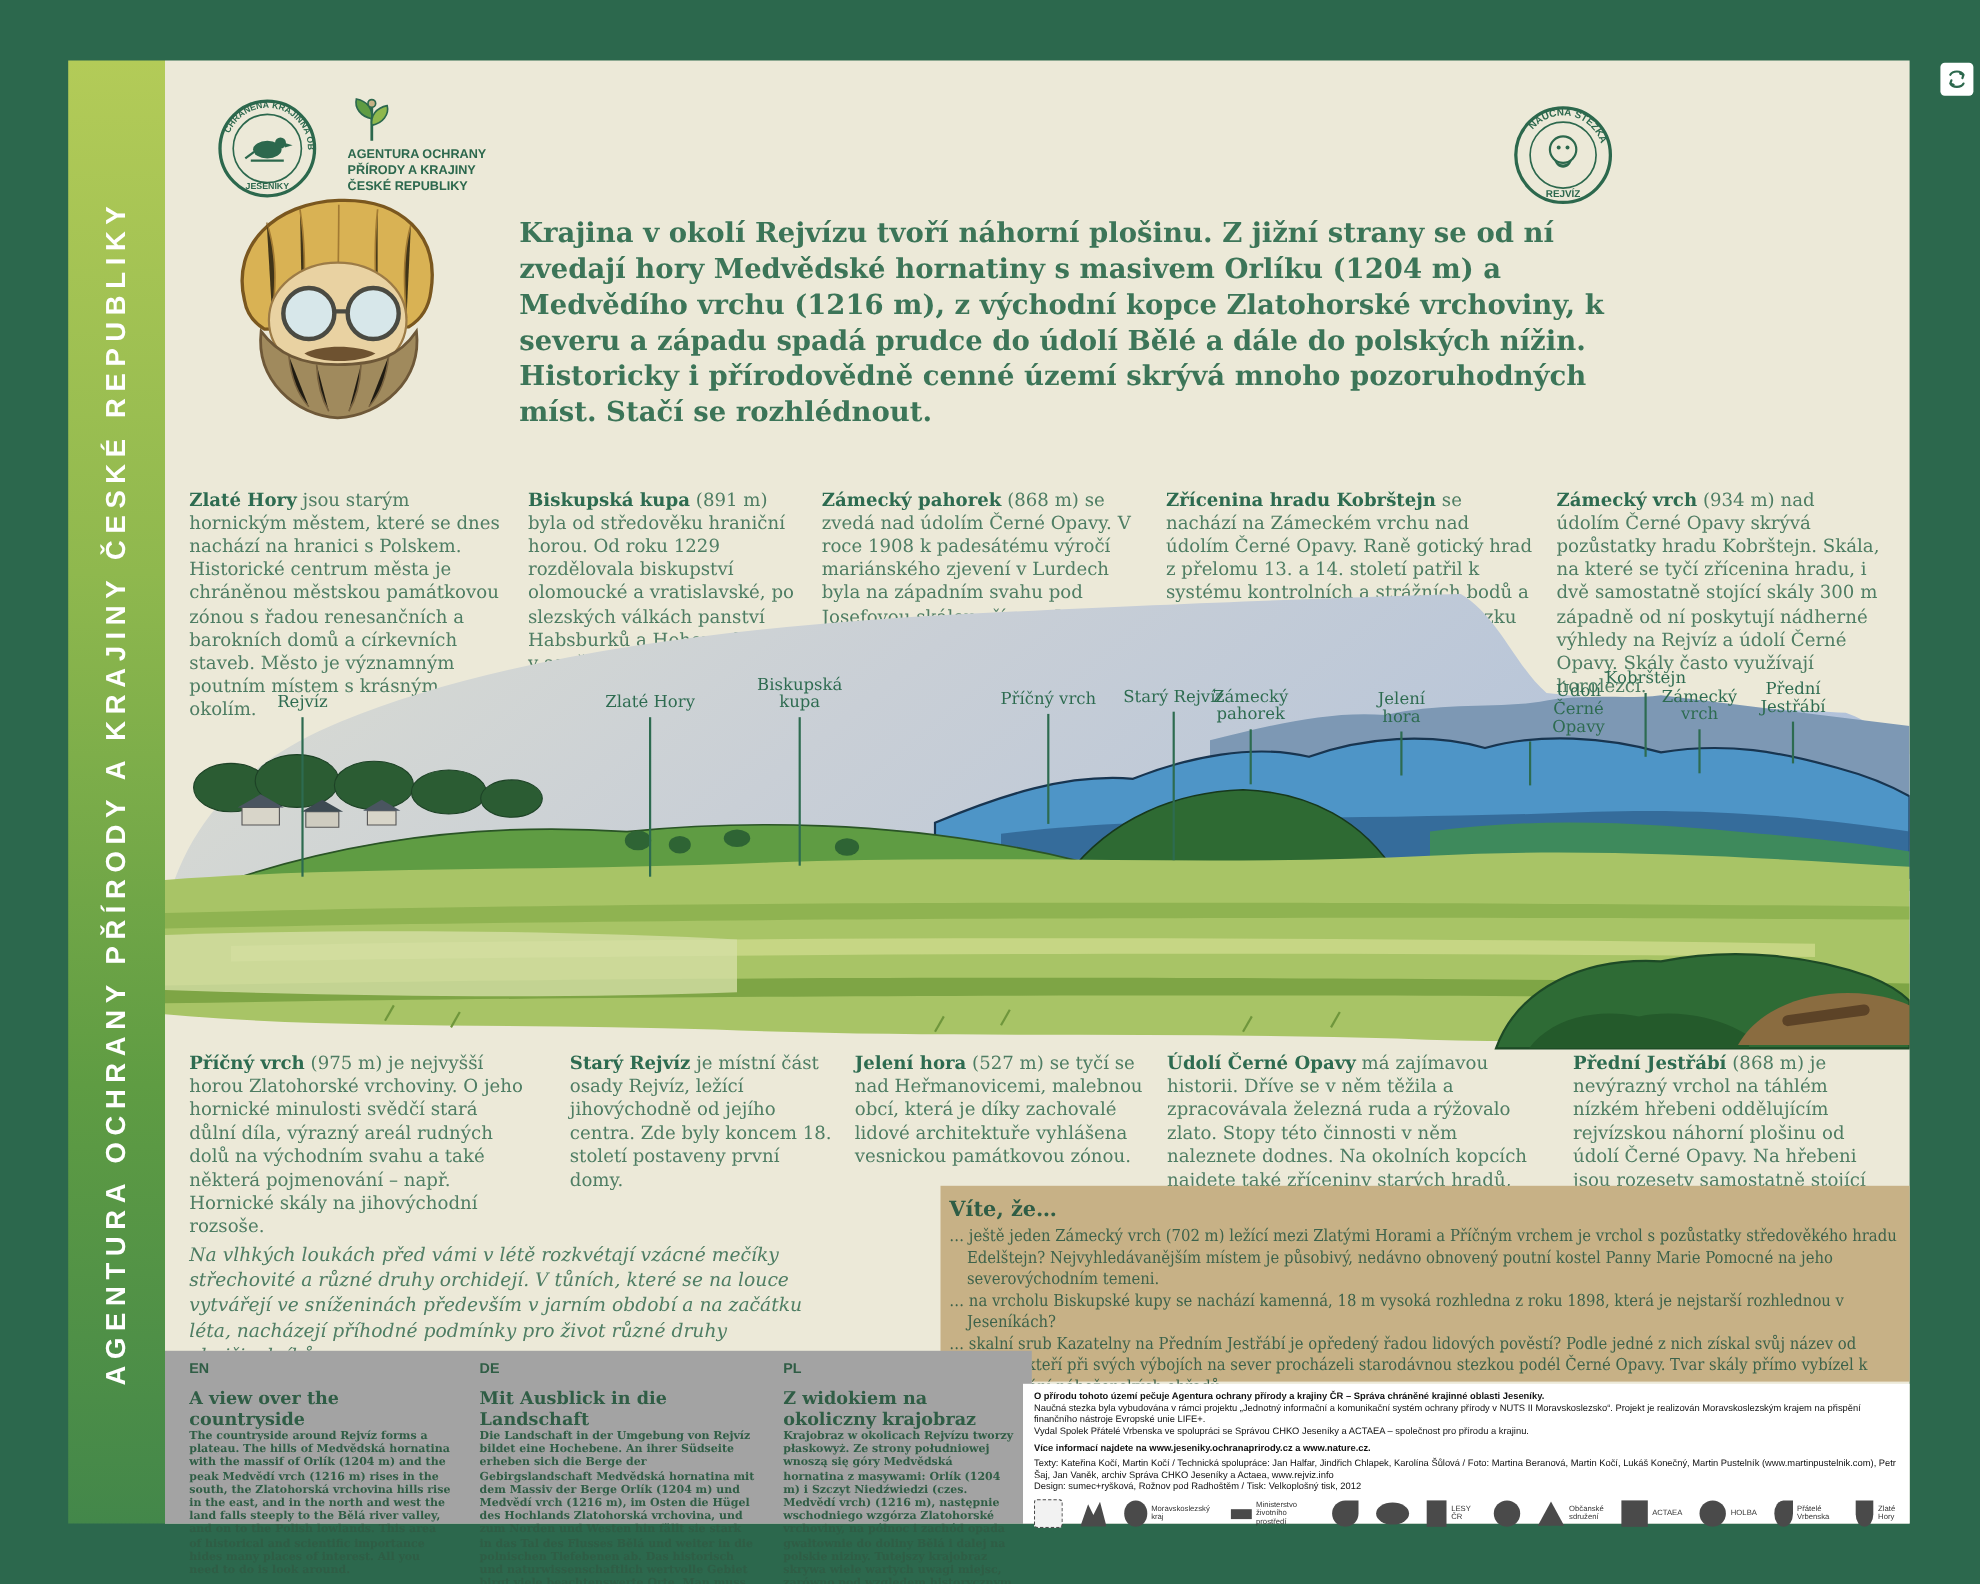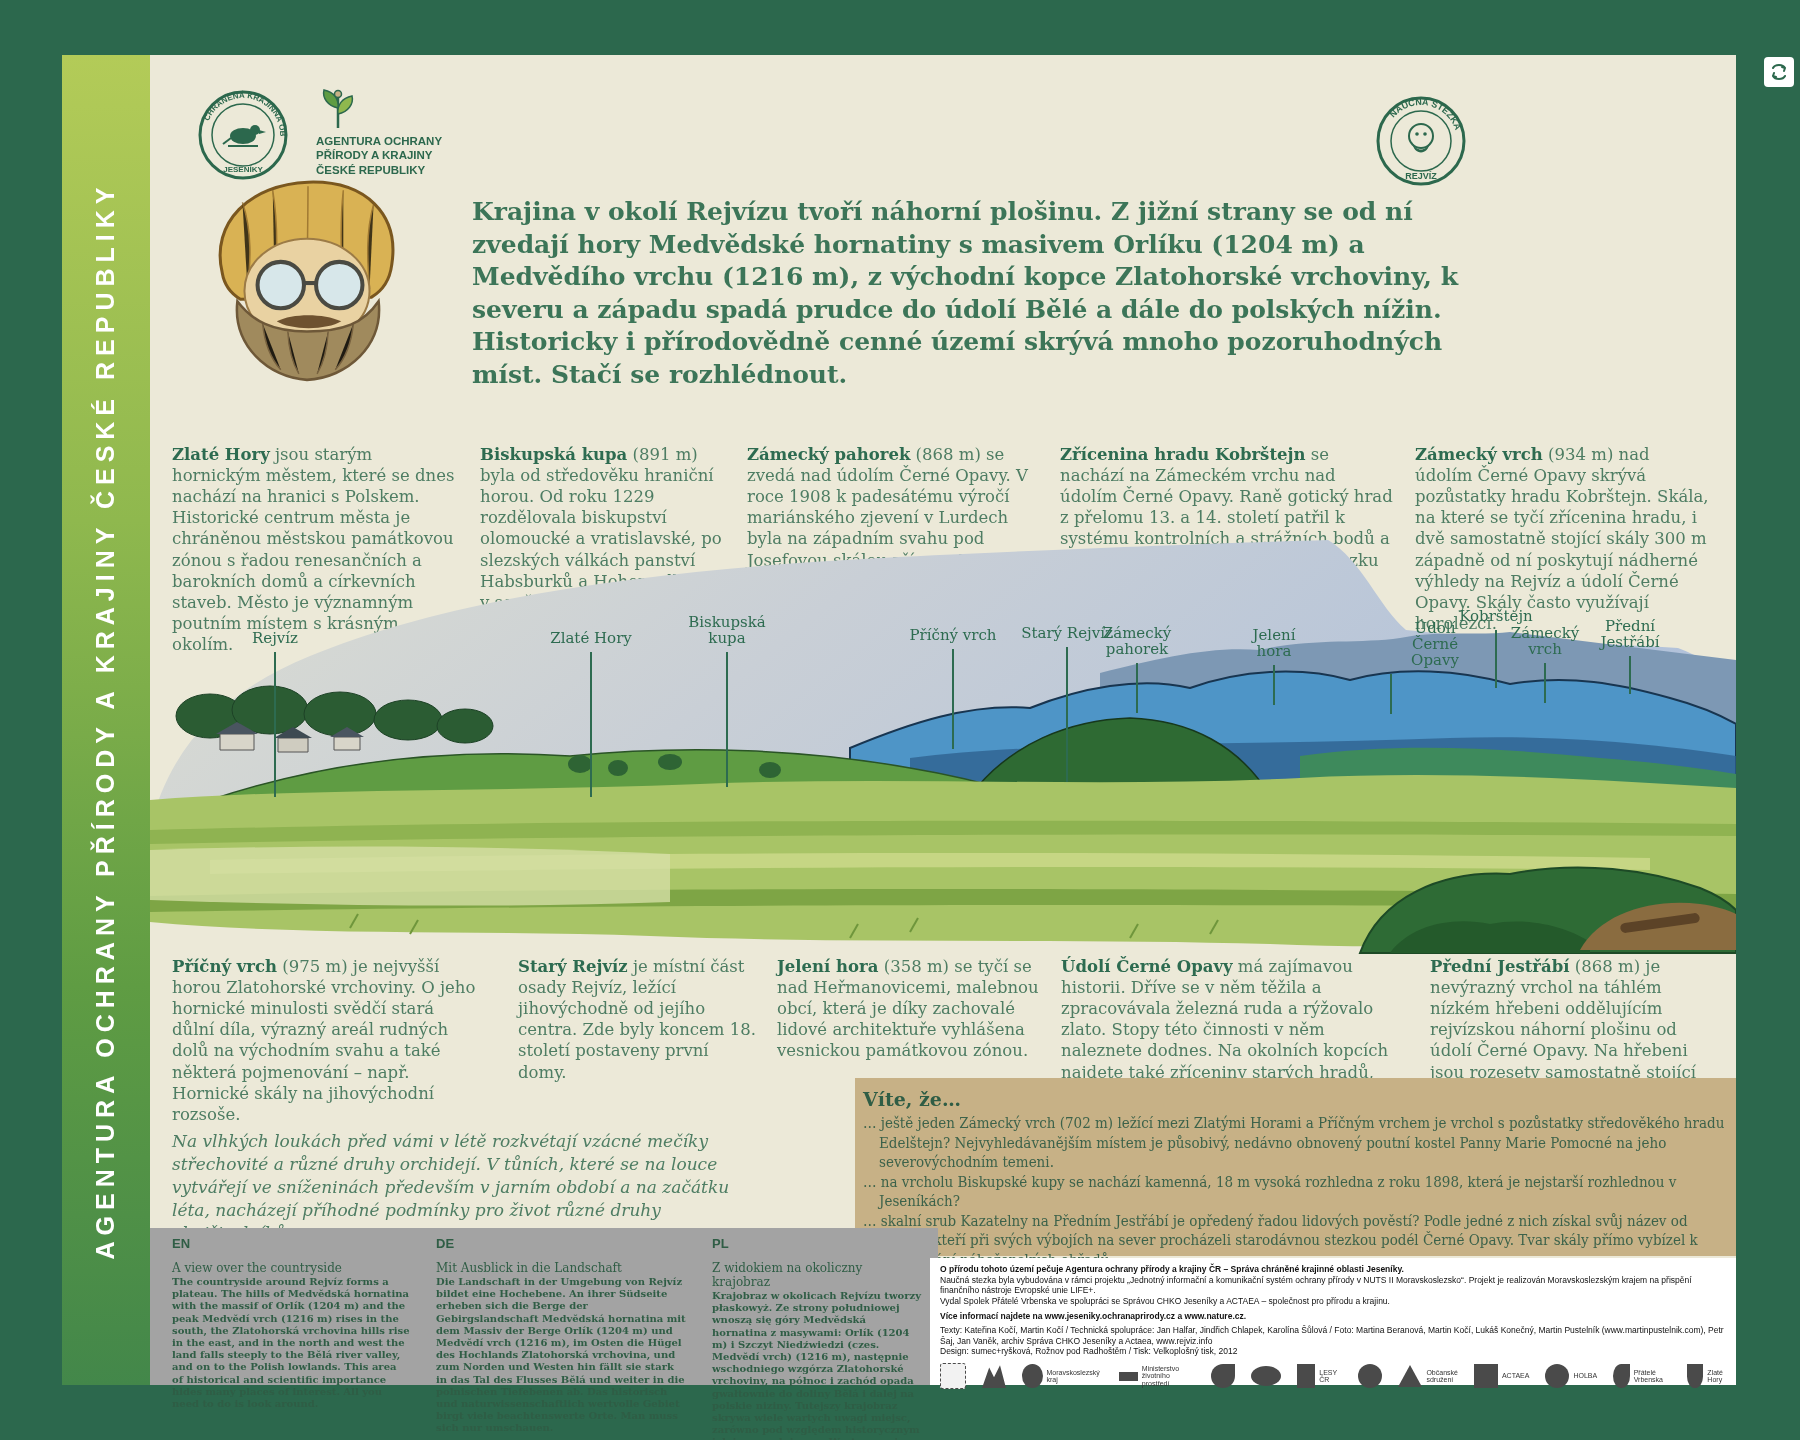--- a/index.html
+++ b/index.html
@@ -26,21 +26,21 @@
   .note{position:absolute;left:172px;top:1130px;width:600px;font-style:italic;
          font-size:17px;line-height:1.35;color:#4e7d63;}
   .dyk{position:absolute;left:855px;top:1078px;width:881px;height:178px;background:#c7b186;
          padding:10px 8px;box-sizing:border-box;color:#3c624a;}
   .dyk h3{margin:0 0 4px 0;font-size:19px;color:#2f5d45;}
   .dyk-item{font-size:15px;line-height:1.3;padding-left:16px;text-indent:-16px;
          font-stretch:condensed;}
   .langs{position:absolute;left:150px;top:1228px;width:788px;height:157px;background:#a3a3a3;}
   .lang-col{position:absolute;top:8px;color:#2f5d45;}
   .lang-code{font-family:"Liberation Sans",sans-serif;font-weight:bold;font-size:13px;margin-bottom:10px;}
-  .lang-title{font-weight:normal;font-size:12px;margin-bottom:1px;}
+  .lang-title{font-weight:bold;font-size:16px;margin-bottom:1px;}
   .lang-body{font-weight:bold;font-size:10px;line-height:1.22;}
   .credits{position:absolute;left:930px;top:1258px;width:806px;height:127px;background:#ffffff;
          padding:6px 10px;box-sizing:border-box;font-family:"Liberation Sans",sans-serif;color:#111;}
   .cr-line{font-size:8.5px;line-height:1.25;}
   .cr-bold{font-weight:bold;}
   .cr-gap{height:4px;}
   .logo-row{display:flex;align-items:center;gap:16px;margin-top:6px;}
   .logo-chip{display:flex;align-items:center;gap:4px;filter:grayscale(1);}
   .logo-mark{width:24px;height:24px;background:#4a4a4a;}
   .logo-mark.circle{border-radius:50%;}
@@ -260,21 +260,21 @@
       <div class="pan-line" style="left: 1629px; top: 656px; height: 38px;"></div>
     </div>
 
   <div class="para" style="left:172px;top:956px;width:305px;">
     <b>Příčný vrch</b> <span>(975 m) je nejvyšší horou Zlatohorské vrchoviny. O jeho hornické minulosti svědčí stará důlní díla, výrazný areál rudných dolů na východním svahu a také některá pojmenování – např. Hornické skály na jihovýchodní rozsoše.</span>
   </div>
   <div class="para" style="left:518px;top:956px;width:238px;">
     <b>Starý Rejvíz</b> <span>je místní část osady Rejvíz, ležící jihovýchodně od jejího centra. Zde byly koncem 18. století postaveny první domy.</span>
   </div>
   <div class="para" style="left:777px;top:956px;width:262px;">
-    <b>Jelení hora</b> <span>(358 m) se tyčí se nad Heřmanovicemi, malebnou obcí, která je díky zachovalé lidové architektuře vyhlášena vesnickou památkovou zónou.</span>
+    <b>Jelení hora</b> <span>(527 m) se tyčí se nad Heřmanovicemi, malebnou obcí, která je díky zachovalé lidové architektuře vyhlášena vesnickou památkovou zónou.</span>
   </div>
   <div class="para" style="left:1061px;top:956px;width:340px;">
     <b>Údolí Černé Opavy</b> <span>má zajímavou historii. Dříve se v něm těžila a zpracovávala železná ruda a rýžovalo zlato. Stopy této činnosti v něm naleznete dodnes. Na okolních kopcích najdete také zříceniny starých hradů, jež kdysi střežily kupeckou stezku. Územím vás provede naučná stezka Údolím lapků z Drakova.</span>
   </div>
   <div class="para" style="left:1430px;top:956px;width:282px;">
     <b>Přední Jestřábí</b> <span>(868 m) je nevýrazný vrchol na táhlém nízkém hřebeni oddělujícím rejvízskou náhorní plošinu od údolí Černé Opavy. Na hřebeni jsou rozesety samostatně stojící skalky, skalní sruby.</span>
   </div>
 
   <div class="note">Na vlhkých loukách před vámi v létě rozkvétají vzácné mečíky střechovité a různé druhy orchidejí. V tůních, které se na louce vytvářejí ve sníženinách především v jarním období a na začátku léta, nacházejí příhodné podmínky pro život různé druhy obojživelníků.</div>
 

